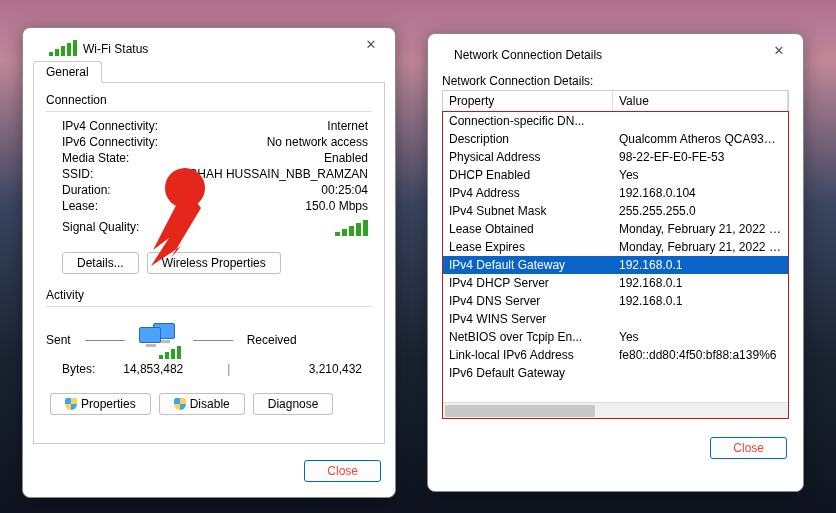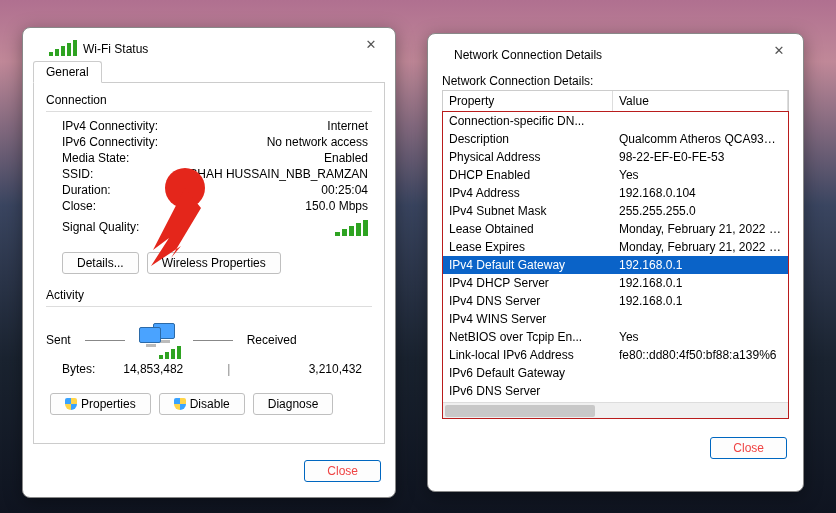--- a/index.html
+++ b/index.html
@@ -165,21 +165,21 @@
       </div>
     <div class="row">
         <span>SSID:</span>
         <span>SHAH HUSSAIN_NBB_RAMZAN</span>
       </div>
     <div class="row">
         <span>Duration:</span>
         <span>00:25:04</span>
       </div>
     <div class="row">
-        <span>Close:</span>
+        <span>Lease:</span>
         <span>150.0 Mbps</span>
       </div>
     <div class="row sig">
       <span>Signal Quality:</span>
       <span class="sigbars">
         <span class="b1"></span>
           <span class="b2"></span>
           <span class="b3"></span>
           <span class="b4"></span>
           <span class="b5"></span>
@@ -297,21 +297,20 @@
         </div>
         <div class="drow">
           <span class="p">Link-local IPv6 Address</span>
           <span class="v">fe80::dd80:4f50:bf88:a139%6</span>
         </div>
         <div class="drow">
           <span class="p">IPv6 Default Gateway</span>
           <span class="v"></span>
         </div>
         <div class="drow">
-          <span class="p">IPv6 DNS Server</span>
           <span class="v"></span>
         </div>
         <div class="hscroll">
           <div class="thumb"></div>
         </div>
     </div>
     <div class="footer" style="padding:18px 2px 12px 2px;">
       <span class="btn primary">Close</span>
     </div>
   </div>

